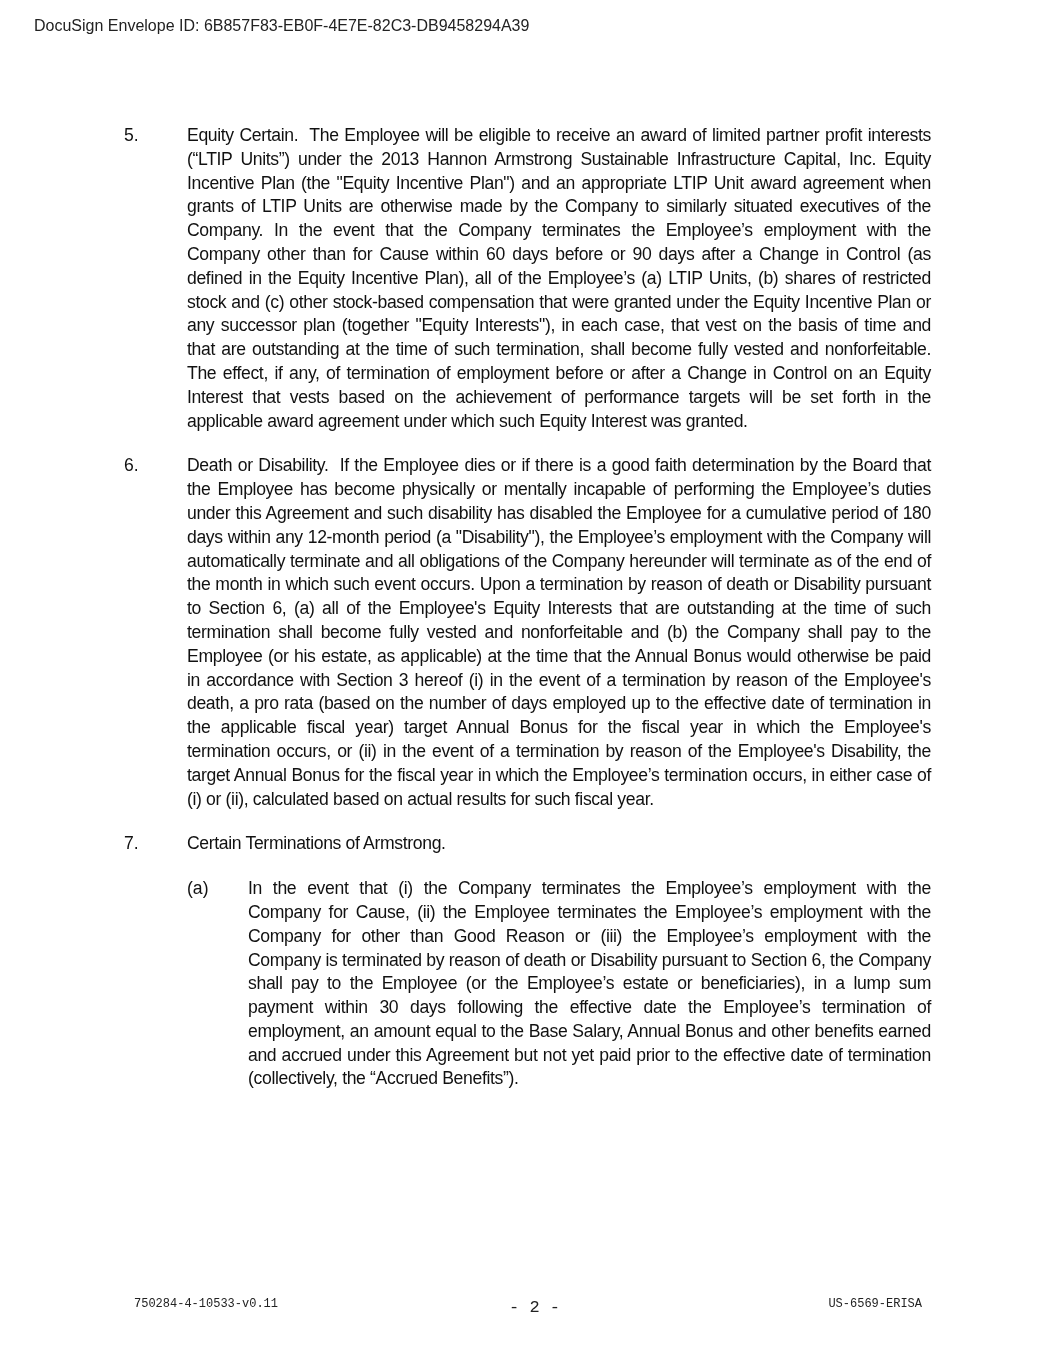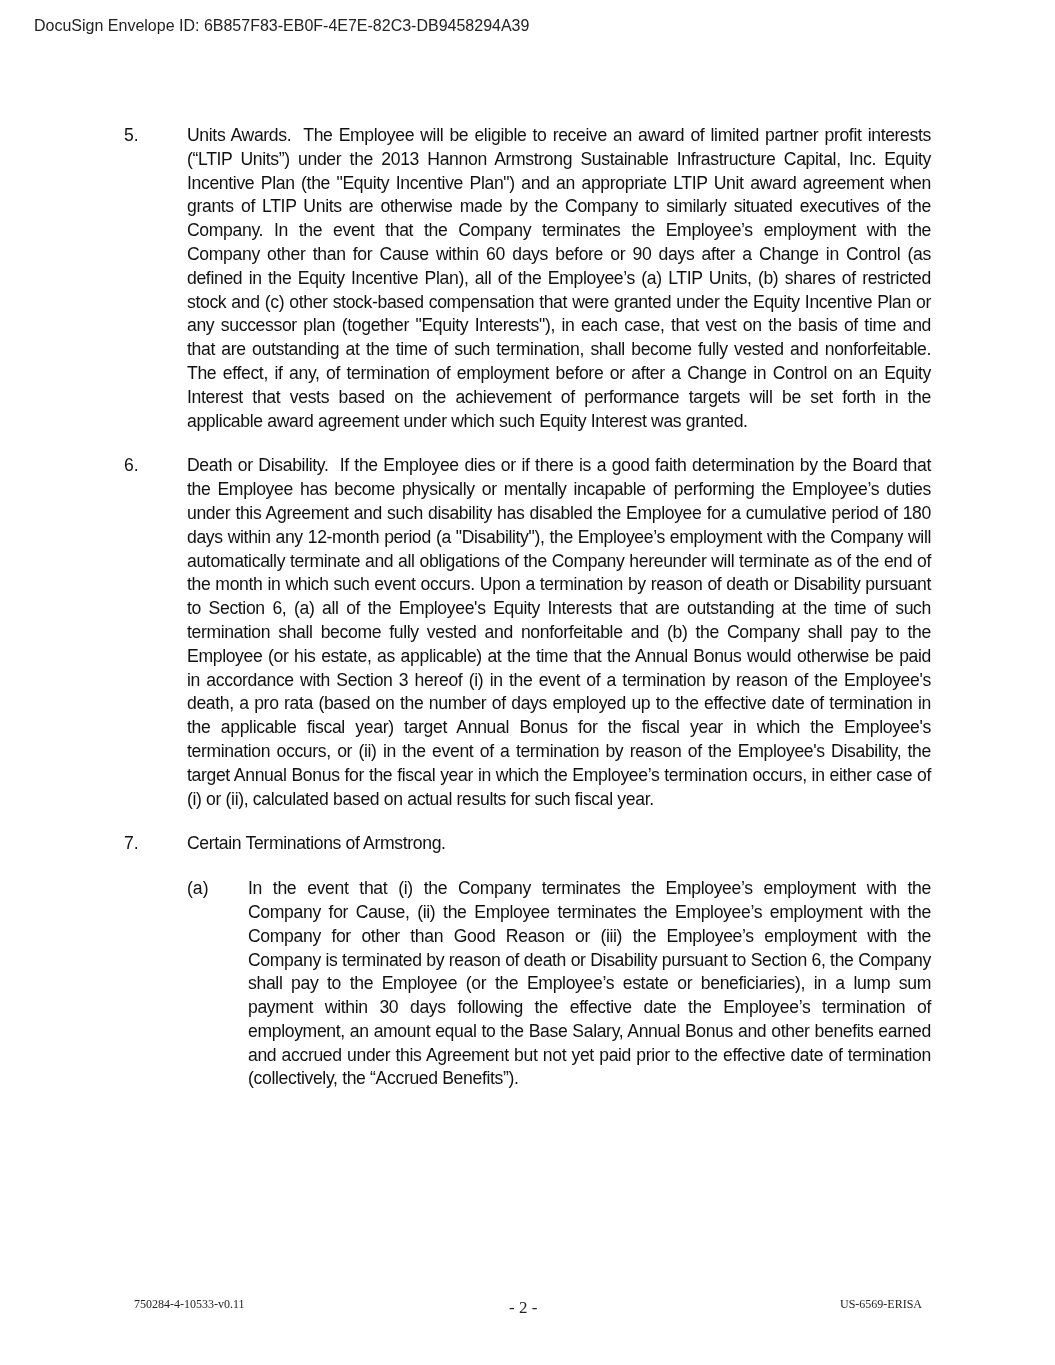--- a/index.html
+++ b/index.html
@@ -5,36 +5,36 @@
     html, body { margin: 0; padding: 0; background: #ffffff; }
     body { width: 1055px; height: 1365px; position: relative; overflow: hidden; color: #111; }
     .envelope { position: absolute; left: 3px; top: 17px; font-family: "Liberation Sans", sans-serif; font-size: 16px; color: #222; margin-left: 31px; }
     .doc { position: absolute; left: 124px; top: 124px; width: 807px; font-family: "Liberation Sans", sans-serif; font-size: 17.6px; line-height: 23.8px; }
     .section { position: relative; padding-left: 63px; margin-bottom: 21px; }
     .num { position: absolute; left: 0; top: 0; }
     .body { text-align: justify; letter-spacing: -0.35px; }
     .heading-only { position: relative; padding-left: 63px; margin-bottom: 21px; }
     .sub { position: relative; padding-left: 124px; margin-top: 0; }
     .sub .num { left: 63px; }
-    .footer { position: absolute; top: 1297px; font-family: Liberation Serif, serif; font-size: 12px; color: #222; }
+    .footer { position: absolute; top: 1297px; font-family: Liberation Mono, monospace; font-size: 12px; color: #222; }
     .footer.left { left: 134px; }
     .footer.center { left: 509px; font-size: 17px; top: 1298px; }
     .footer.right { right: 133px; }
   </style>
 </head>
 <body>
 
 <div class="envelope">DocuSign Envelope ID: 6B857F83-EB0F-4E7E-82C3-DB9458294A39</div>
 
 <div class="doc">
 
   <div class="section">
     <span class="num">5.</span>
     <div class="body">
-      <span>Units Awards.</span>&nbsp;
+      <span>Equity Certain.</span>&nbsp;
       <span>The Employee will be eligible to receive an award of limited partner profit interests (“LTIP Units”) under the 2013 Hannon Armstrong Sustainable Infrastructure Capital, Inc. Equity Incentive Plan (the "Equity Incentive Plan") and an appropriate LTIP Unit award agreement when grants of LTIP Units are otherwise made by the Company to similarly situated executives of the Company.  In the event that the Company terminates the Employee’s employment with the Company other than for Cause within 60 days before or 90 days after a Change in Control (as defined in the Equity Incentive Plan), all of the Employee’s (a) LTIP Units, (b) shares of restricted stock and (c) other stock-based compensation that were granted under the Equity Incentive Plan or any successor plan (together "Equity Interests"), in each case, that vest on the basis of time and that are outstanding at the time of such termination, shall become fully vested and nonforfeitable. The effect, if any, of termination of employment before or after a Change in Control on an Equity Interest that vests based on the achievement of performance targets will be set forth in the applicable award agreement under which such Equity Interest was granted.</span>
     </div>
   </div>
 
   <div class="section">
     <span class="num">6.</span>
     <div class="body">
       <span>Death or Disability.</span>&nbsp;
       <span>If the Employee dies or if there is a good faith determination by the Board that the Employee has become physically or mentally incapable of performing the Employee’s duties under this Agreement and such disability has disabled the Employee for a cumulative period of 180 days within any 12-month period (a "Disability"), the Employee’s employment with the Company will automatically terminate and all obligations of the Company hereunder will terminate as of the end of the month in which such event occurs. Upon a termination by reason of death or Disability pursuant to Section 6, (a) all of the Employee's Equity Interests that are outstanding at the time of such termination shall become fully vested and nonforfeitable and (b) the Company shall pay to the Employee (or his estate, as applicable) at the time that the Annual Bonus would otherwise be paid in accordance with Section 3 hereof (i) in the event of a termination by reason of the Employee's death, a pro rata (based on the number of days employed up to the effective date of termination in the applicable fiscal year) target Annual Bonus for the fiscal year in which the Employee's termination occurs, or (ii) in the event of a termination by reason of the Employee's Disability, the target Annual Bonus for the fiscal year in which the Employee’s termination occurs, in either case of (i) or (ii), calculated based on actual results for such fiscal year.</span>
     </div>

